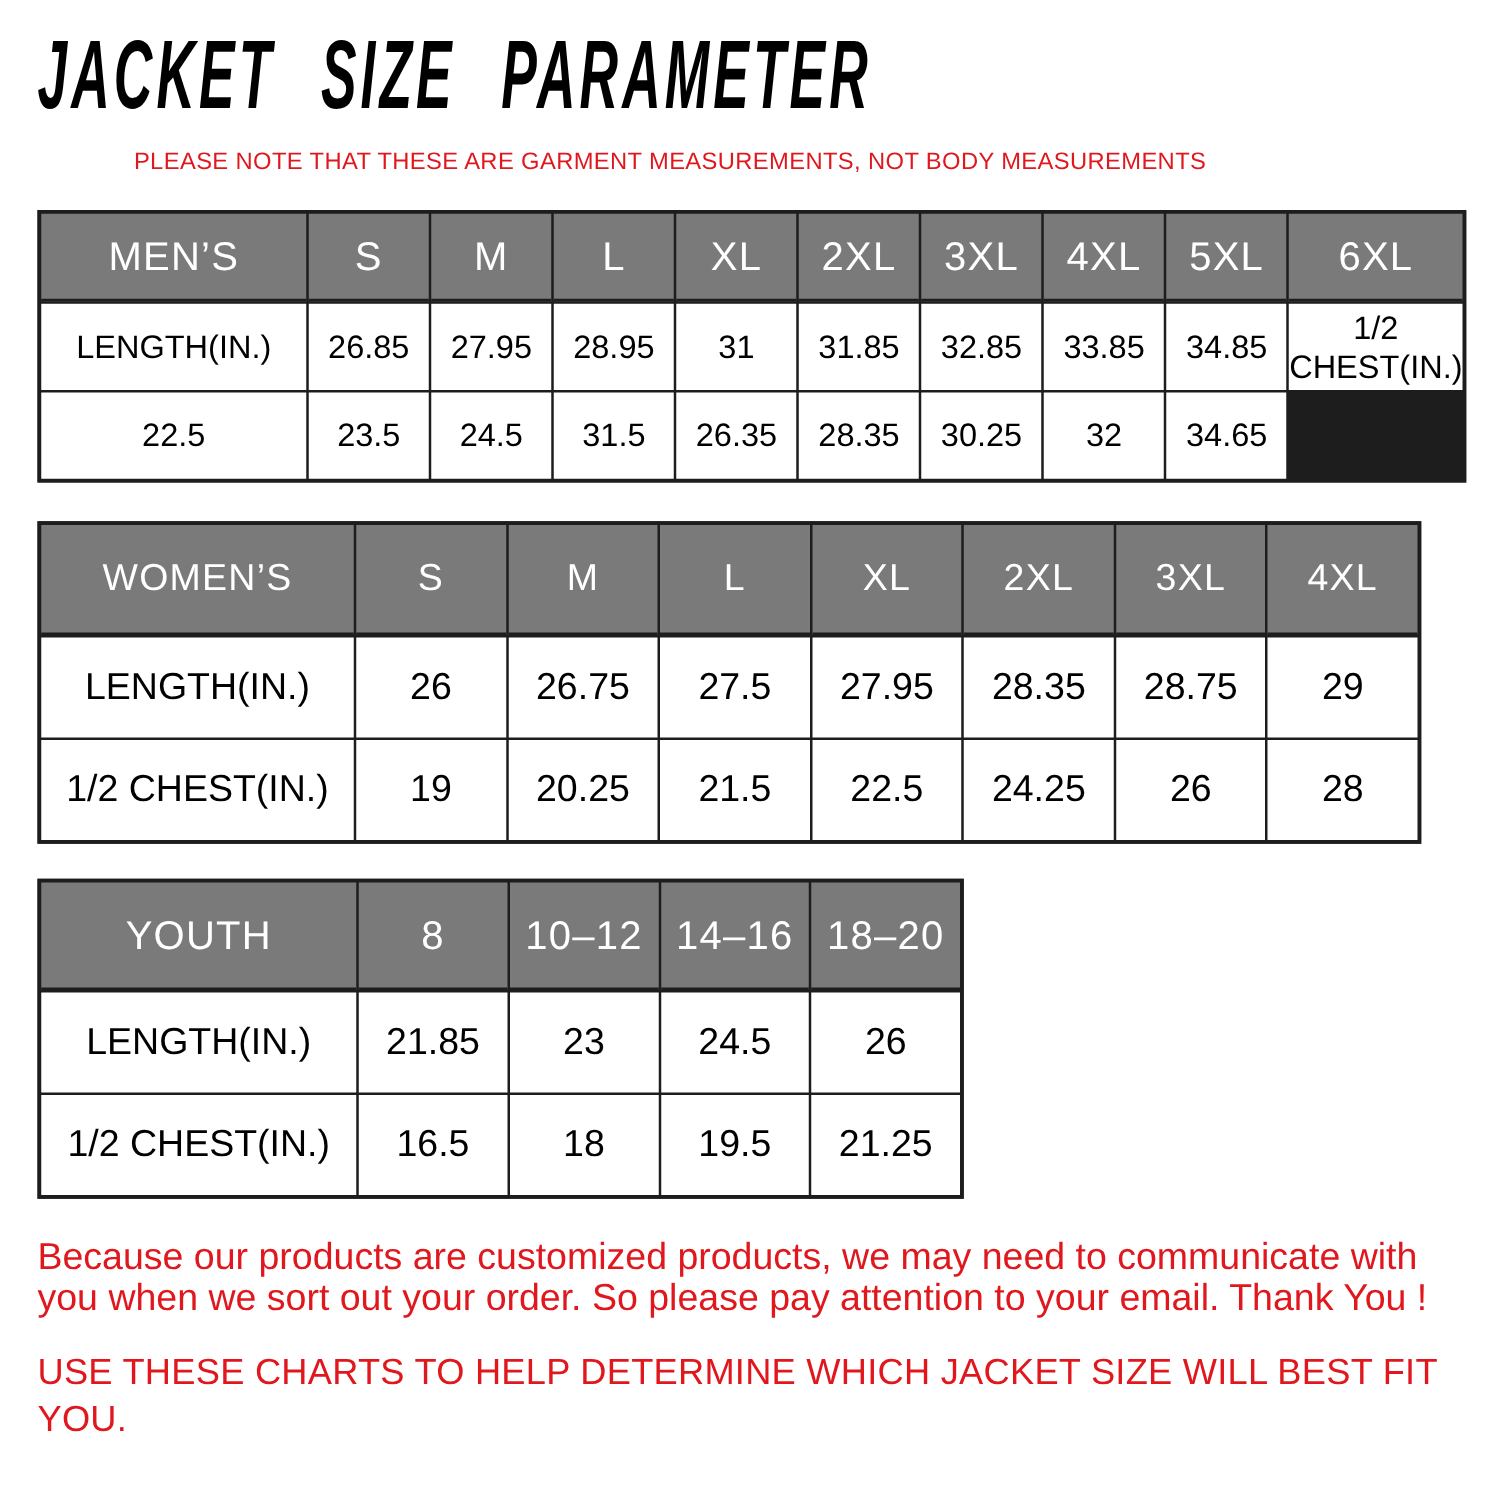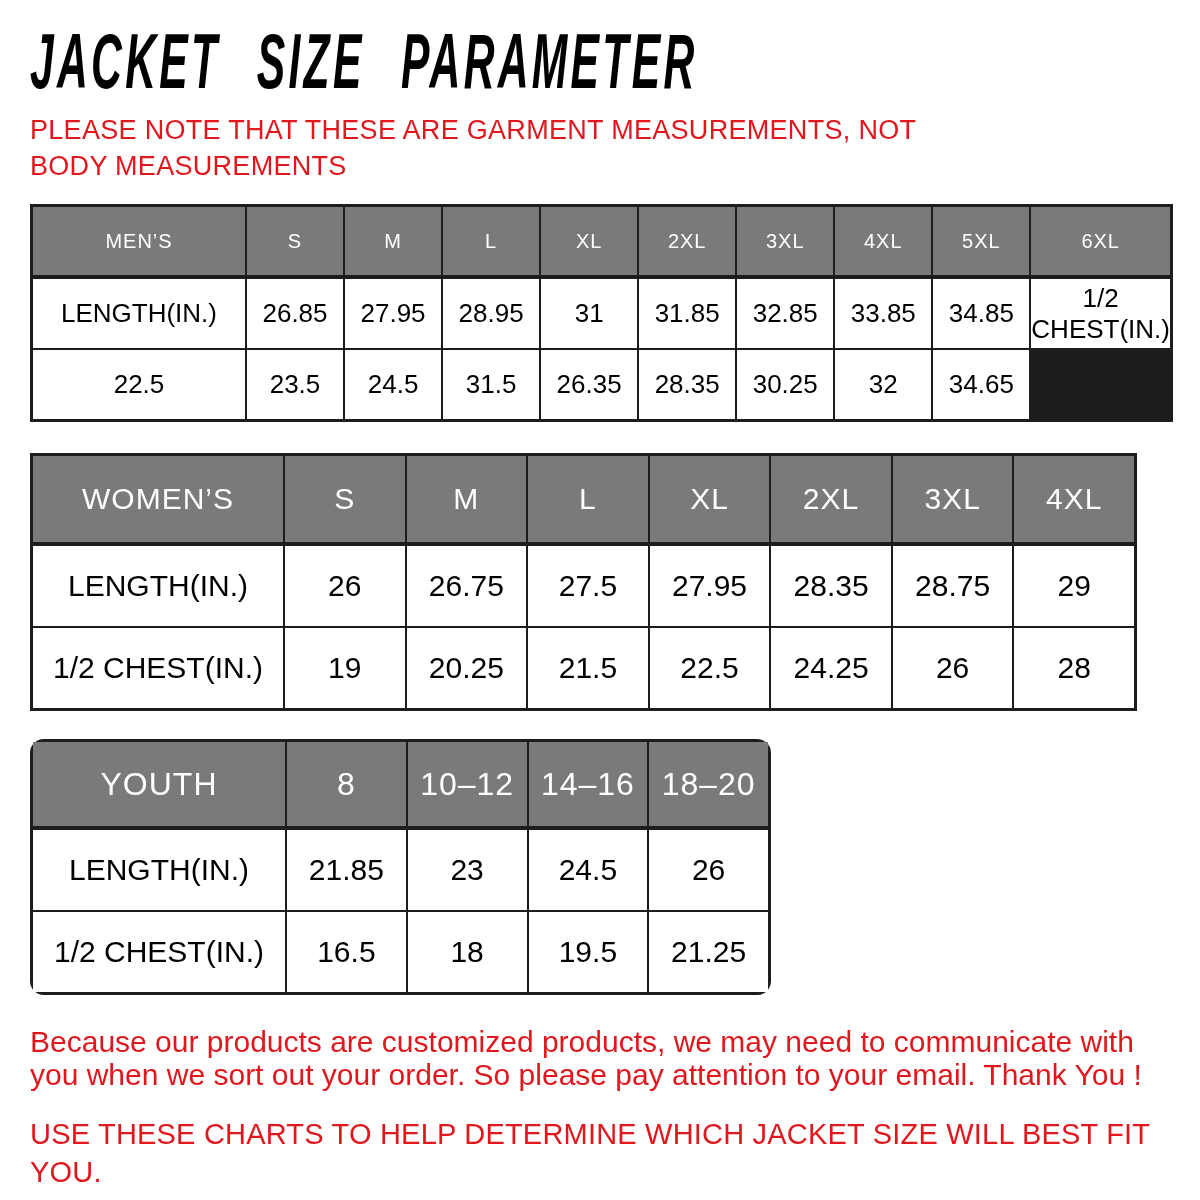--- a/index.html
+++ b/index.html
@@ -38,25 +38,26 @@
     white-space: nowrap;
     transform: scale(0.82, 1.5);
     transform-origin: left top;
     color: #000000;
   }
 
   
   .subtitle {
     margin-top: 12px;
     width: 935px;
-    font-size: 27px;
+    font-size: 19px;
     line-height: 36px;
     letter-spacing: 0.3px;
     color: var(--accent-red);
     font-weight: 400;
+    text-align: right;
   }
 
   
   .size-table {
     display: grid;
     gap: 2px;
     background: var(--border);
     border: 3px solid var(--border);
   }
   .cell {
@@ -74,38 +75,37 @@
     font-weight: 400;
   }
   .body-cell { color: #000000; }
 
   .table-mens {
     margin-top: 20px;
     width: 1143px;
     grid-template-columns: 212px repeat(9, 1fr);
     grid-template-rows: 70px 69px 69px;
   }
-  .table-mens .header-cell { font-size: 20px; }
+  .table-mens .header-cell { font-size: 32px; }
   .table-mens .body-cell   { font-size: 26px; }
 
   .table-womens {
     margin-top: 31px;
     width: 1107px;
     grid-template-columns: 250px repeat(7, 1fr);
     grid-template-rows: 88px 80px 80px;
   }
   .table-womens .header-cell { font-size: 30px; }
   .table-womens .body-cell   { font-size: 30px; }
 
   .table-youth {
     margin-top: 28px;
     width: 741px;
     grid-template-columns: 252px repeat(4, 1fr);
     grid-template-rows: 86px 80px 80px;
-    border-radius: 14px;
   }
   .table-youth .header-cell { font-size: 32px; }
   .table-youth .body-cell   { font-size: 30px; }
 
   
   .footer-note {
     margin-top: 30px;
     width: 1160px;
     font-size: 30px;
     line-height: 33px;

